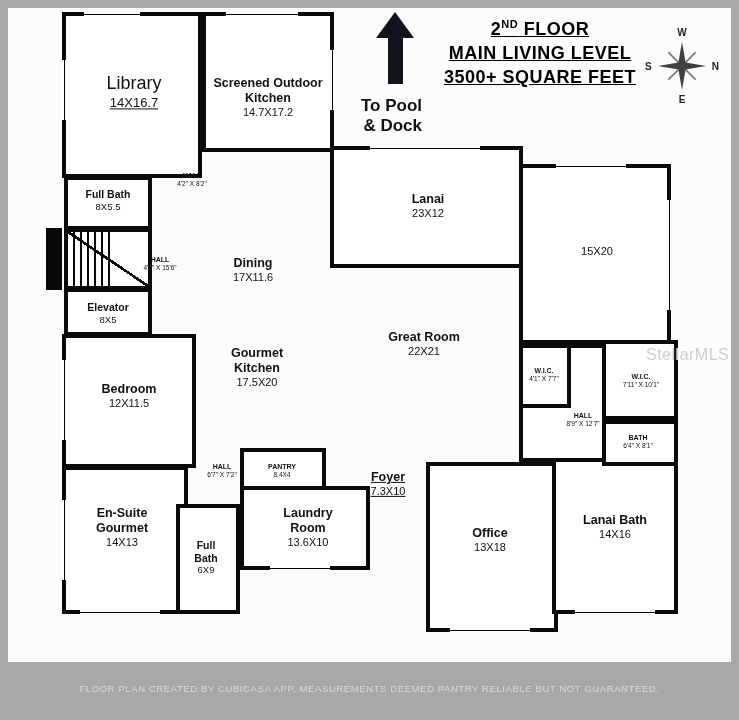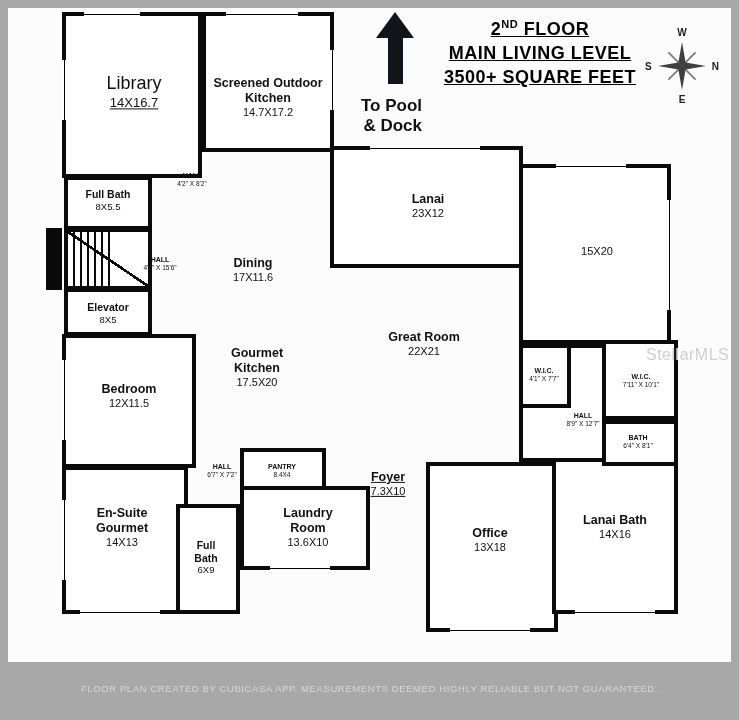--- a/index.html
+++ b/index.html
@@ -229,14 +229,14 @@
         <polygon points="0,20 17,17 20,20 17,23"></polygon>
       </g>
     </svg>
     <span class="cp cp-w">W</span>
     <span class="cp cp-n">N</span>
     <span class="cp cp-e">E</span>
     <span class="cp cp-s">S</span>
   </div>
 
   <div id="watermark">StellarMLS</div>
-  <div id="footer">FLOOR PLAN CREATED BY CUBICASA APP. MEASUREMENTS DEEMED HIGHLY RELIABLE BUT NOT GUARANTEED.</div>
+  <div id="footer">FLOOR PLAN CREATED BY CUBICASA APP. MEASUREMENTS DEEMED PANTRY RELIABLE BUT NOT GUARANTEED.</div>
 </div>
 
 </body></html>

